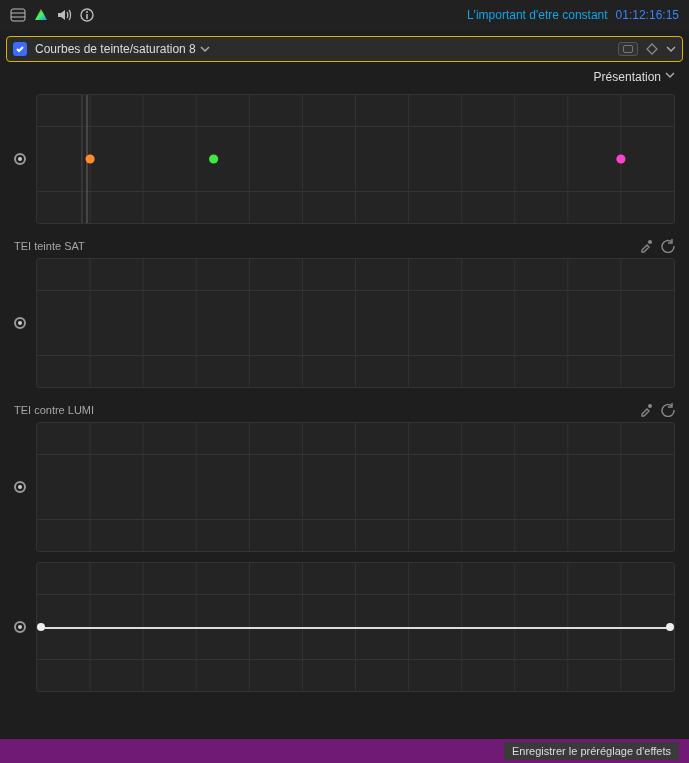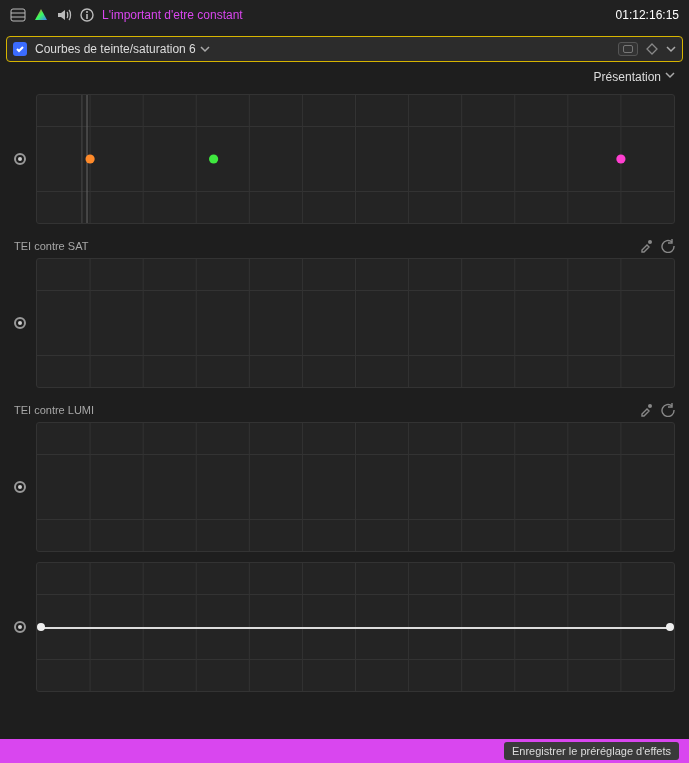--- a/index.html
+++ b/index.html
@@ -15,22 +15,22 @@
   }
   
   .header {
     height: 30px;
     display: flex;
     align-items: center;
     padding: 0 10px;
     background: #212121;
     gap: 8px;
   }
-  .header .title { flex: 1; text-align: left; color: #d946ef; font-size: 12px; }
-  .header .tc { color: #ffffff; font-size: 12px; font-feature-settings: "tnum"; }
+  .header .title { flex: 1; text-align: right; color: #0ea5e9; font-size: 12px; }
+  .header .tc { color: #3b82f6; font-size: 12px; font-feature-settings: "tnum"; }
   .header svg { display: block; }
 
   
   .effect-row {
     margin: 6px 6px 0 6px;
     height: 26px;
     border: 1px solid #d6b400;
     border-radius: 4px;
     display: flex;
     align-items: center;
@@ -108,21 +108,21 @@
     border:1px solid #333; border-radius:3px;
     position:relative;
   }
   .luma-line{ position:absolute; left:4px; right:4px; top:50%; height:2px; background:#ddd; }
   .luma-end{ position:absolute; top:50%; width:8px; height:8px; margin-top:-4px; border-radius:50%; background:#eee;}
   .luma-end.left{ left:0px;} .luma-end.right{ right:0px;}
 
   
   .footer {
     position:absolute; bottom:0; left:0; right:0;
-    height:24px; background:#d946ef;
+    height:24px; background:#701a75;
     display:flex; justify-content:flex-end; align-items:center; padding:0 10px;
   }
   .footer .chip{
     background:#3a3a3a; color:#ddd; font-size:11px;
     padding:3px 8px; border-radius:3px;
   }
 
   .chev { width:10px; height:10px; }
   .icon-btn{ display:inline-flex; align-items:center; justify-content:center; }
 
@@ -170,21 +170,21 @@
   <div class="tc">01:12:16:15</div>
 </div>
 
 <div class="effect-row">
   <div class="checkbox">
     <svg width="10" height="10">
         <polyline points="2,5 4,7 8,3"></polyline>
       </svg>
   </div>
   <div class="name">
-    <span>Courbes de teinte/saturation 6</span>
+    <span>Courbes de teinte/saturation 8</span>
     <svg class="chev">
         <polyline points="1,3 5,7 9,3" fill="none" stroke="#aaa" stroke-width="1.5"></polyline>
       </svg>
   </div>
   <div class="spacer"></div>
   <div class="mask-icon"></div>
   <span class="keyframe icon-btn">
     <svg width="12" height="12">
         <polygon points="6,1 11,6 6,11 1,6" fill="none" stroke="#888" stroke-width="1.3"></polygon>
       </svg>
@@ -244,21 +244,21 @@
           <circle cx="52" cy="65" r="4.5" class="handle-orange"></circle>
           <circle cx="173" cy="65" r="4.5" class="handle-green"></circle>
           <circle cx="572" cy="65" r="4.5" class="handle-mag"></circle>
         </svg>
       </div>
     </div>
   </div>
 
   <div class="section">
     <div class="section-head">
-      <span class="label">TEI contre SAT</span>
+      <span class="label">TEI teinte SAT</span>
       <span class="spacer"></span>
       <span class="eyedrop icon-btn">
         <svg width="14" height="14">
             <path d="M3 11l5-5 2 2-5 5H3v-2z" fill="none" stroke="#888" stroke-width="1.4"></path>
             <circle cx="11" cy="3" r="2" fill="#888"></circle>
           </svg>
       </span>
       <span class="reset icon-btn">
         <svg width="14" height="14">
             <path d="M11 3a6 6 0 1 0 2 4" fill="none" stroke="#888" stroke-width="1.4"></path>

